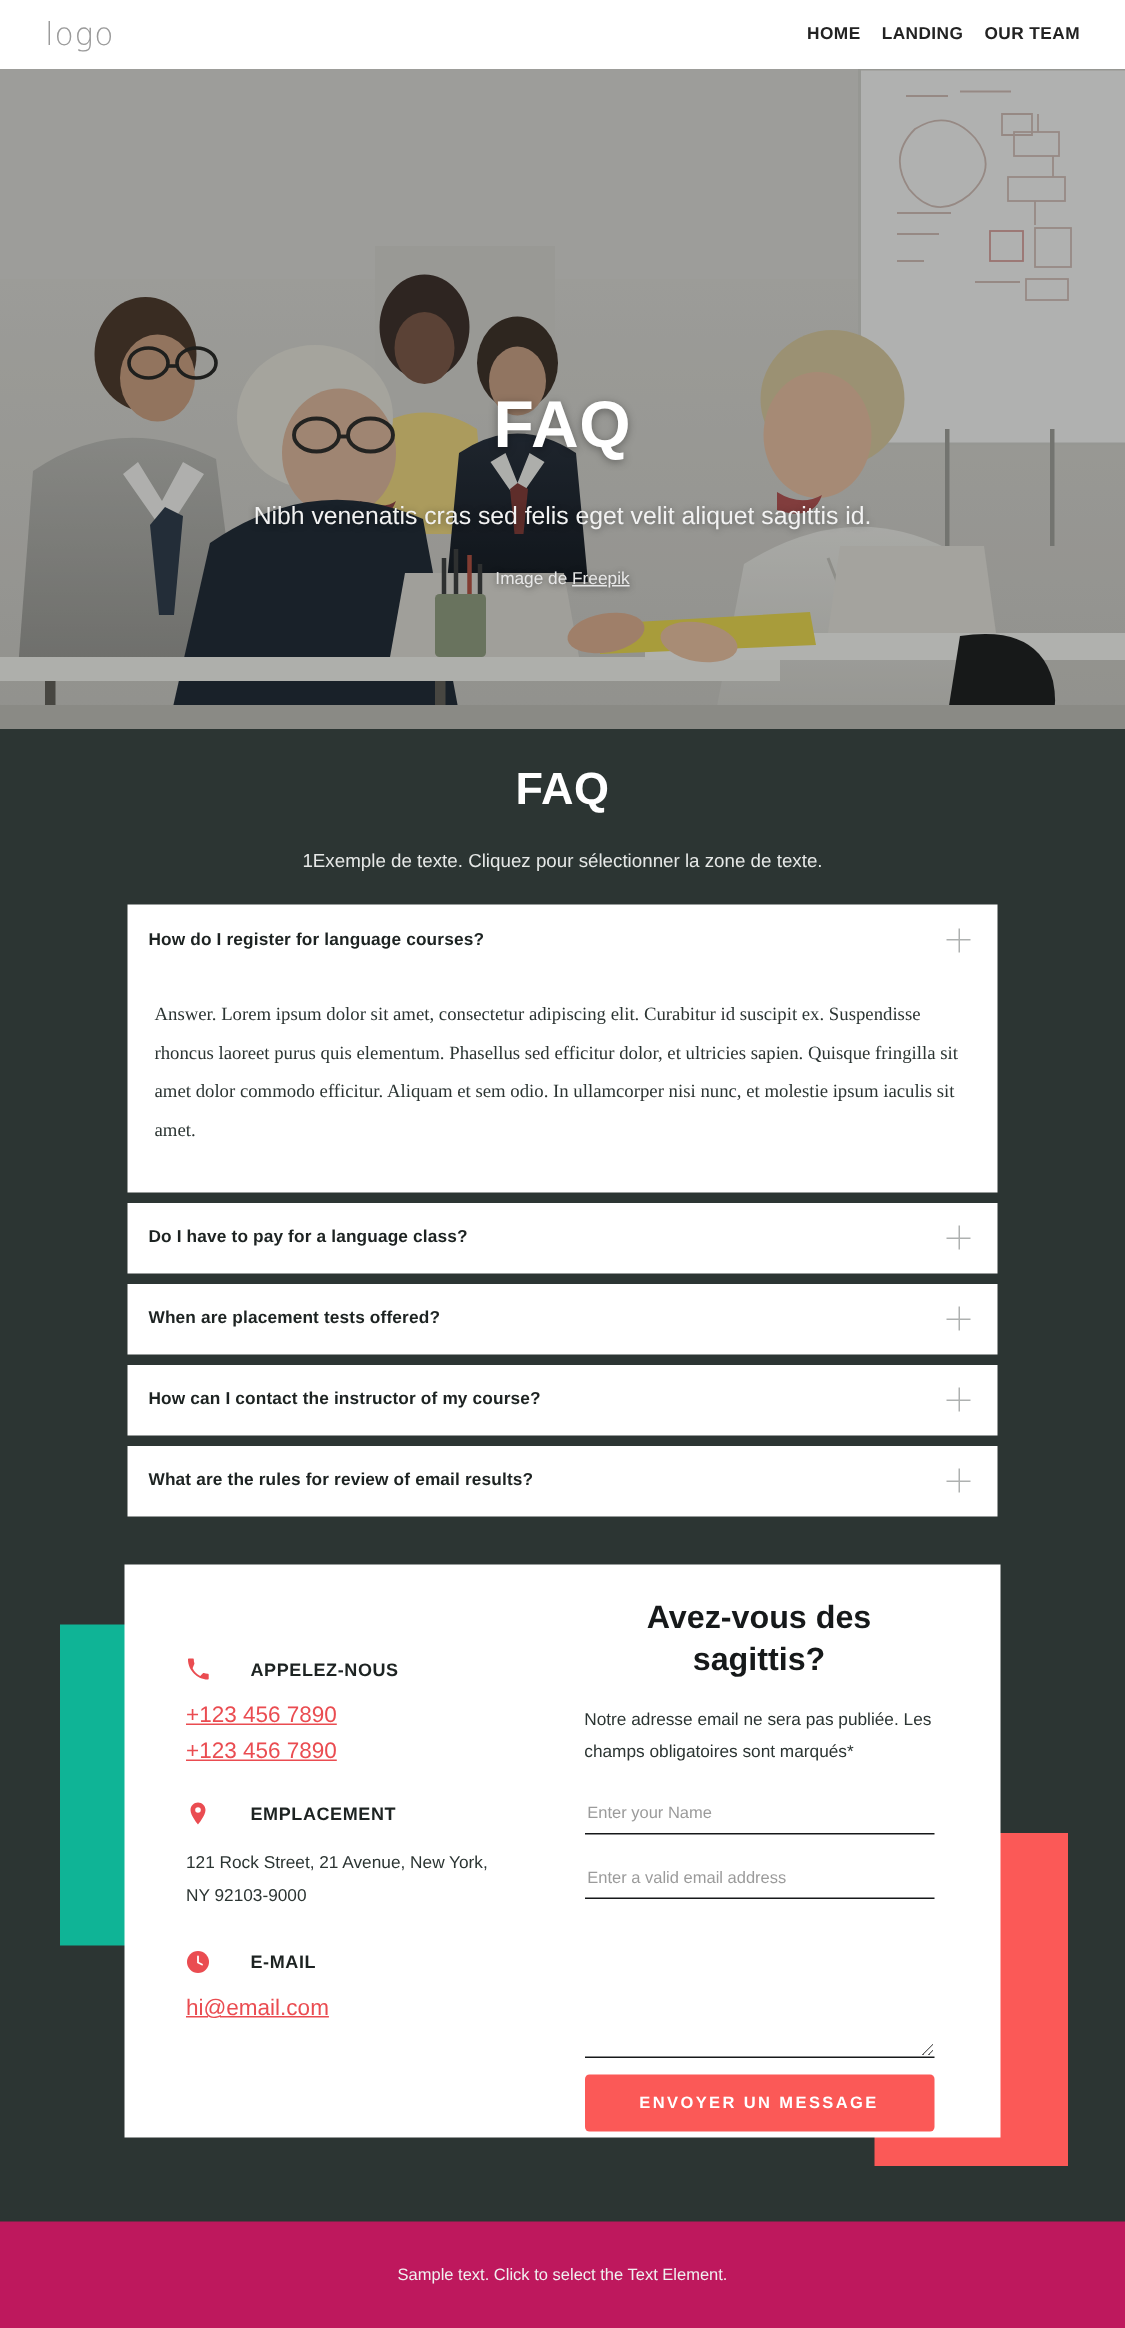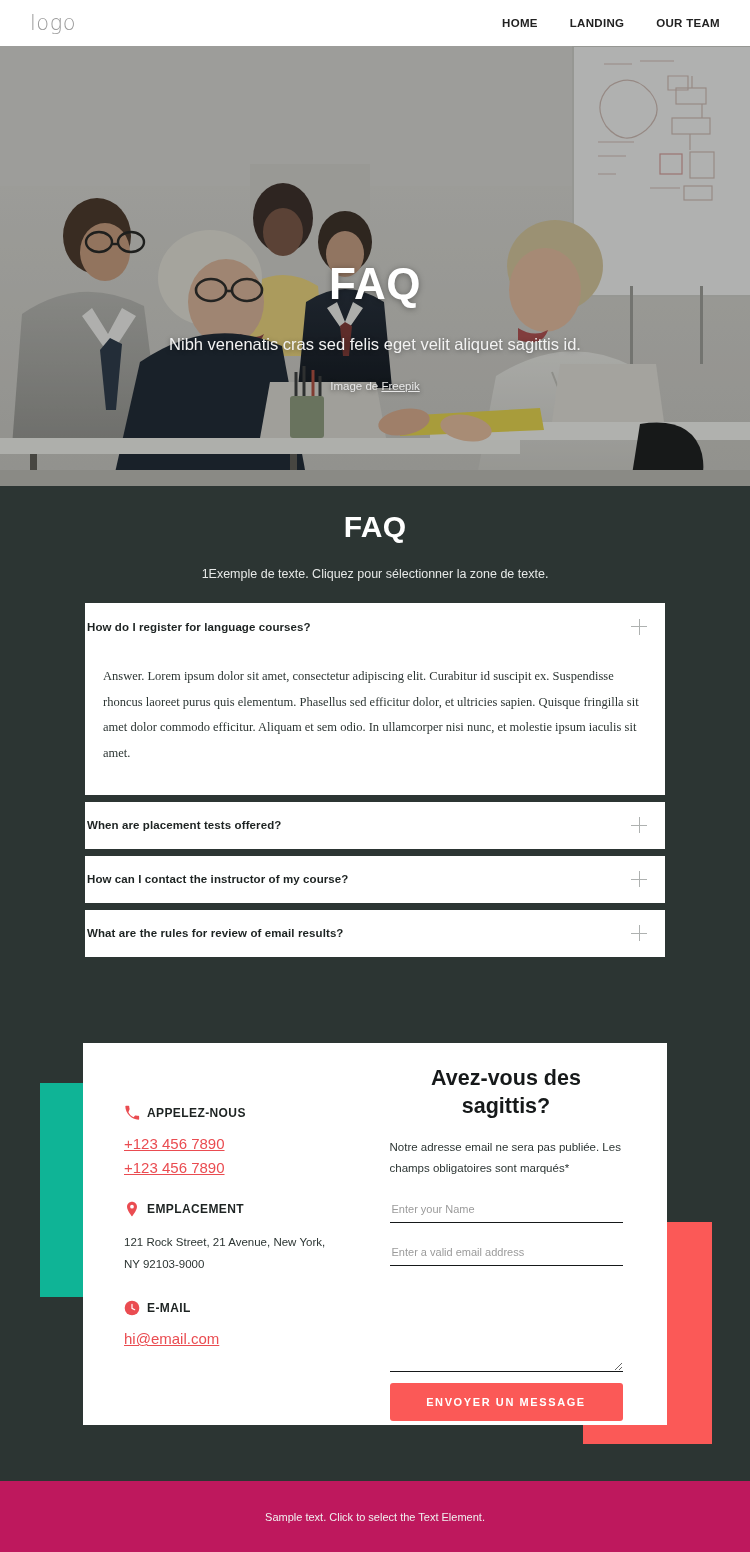--- a/index.html
+++ b/index.html
@@ -21,21 +21,21 @@
     padding: 0 30px;
     z-index: 20;
   }
   .logo {
     font-size: 21px;
     color: #9a9a9a;
     font-family: "DejaVu Sans", sans-serif;
     font-weight: 300;
     letter-spacing: 0.5px;
   }
-  .nav { margin-left: auto; display: flex; align-items: flex-start; gap: 32px; }
+  .nav { margin-left: auto; display: flex; align-items: flex-start; gap: 14px; }
   .nav-item {
     font-size: 11.5px;
     font-weight: bold;
     color: #222222;
     letter-spacing: 0.3px;
     cursor: pointer;
     white-space: nowrap;
   }
 
   
@@ -94,21 +94,21 @@
     margin-top: 23px;
   }
   .accordion { margin: 22px auto 0; width: 580px; }
   .acc-item {
     background: #ffffff;
     margin-bottom: 7px;
   }
   .acc-head {
     height: 47px;
     display: flex; align-items: center;
-    padding: 0 18px 0 2px;
+    padding: 0 18px 0 14px;
     cursor: pointer;
   }
   .acc-q {
     font-size: 11.5px;
     font-weight: bold;
     color: #1d2322;
     letter-spacing: 0.1px;
   }
   .acc-plus {
     margin-left: auto;
@@ -153,21 +153,21 @@
     background: #ffffff;
     z-index: 2;
     display: flex;
   }
   .contact-left {
     width: 292px;
     padding: 62px 0 0 41px;
   }
   .cblock { margin-bottom: 8px; }
   .cblock-head {
-    display: flex; align-items: center; gap: 7px;
+    display: flex; align-items: center; gap: 27px;
     margin-bottom: 14px;
   }
   .cicon { width: 16px; height: 16px; display: block; }
   .cblock-title {
     font-size: 12px;
     font-weight: bold;
     color: #1d2322;
     letter-spacing: 0.4px;
   }
   .clink {
@@ -385,20 +385,26 @@
       <div class="acc-item">
         <div class="acc-head">
           <div class="acc-q">How do I register for language courses?</div>
           <div class="acc-plus"></div>
         </div>
         <div class="acc-body">
           <div class="acc-a">Answer. Lorem ipsum dolor sit amet, consectetur adipiscing elit. Curabitur id suscipit ex. Suspendisse rhoncus laoreet purus quis elementum. Phasellus sed efficitur dolor, et ultricies sapien. Quisque fringilla sit amet dolor commodo efficitur. Aliquam et sem odio. In ullamcorper nisi nunc, et molestie ipsum iaculis sit amet.</div>
         </div>
       </div>
 
+      <div class="acc-item">
+        <div class="acc-head">
+          <div class="acc-q">Do I have to pay for a language class?</div>
+          <div class="acc-plus"></div>
+        </div>
+      </div>
 
       <div class="acc-item">
         <div class="acc-head">
           <div class="acc-q">When are placement tests offered?</div>
           <div class="acc-plus"></div>
         </div>
       </div>
 
       <div class="acc-item">
         <div class="acc-head">

